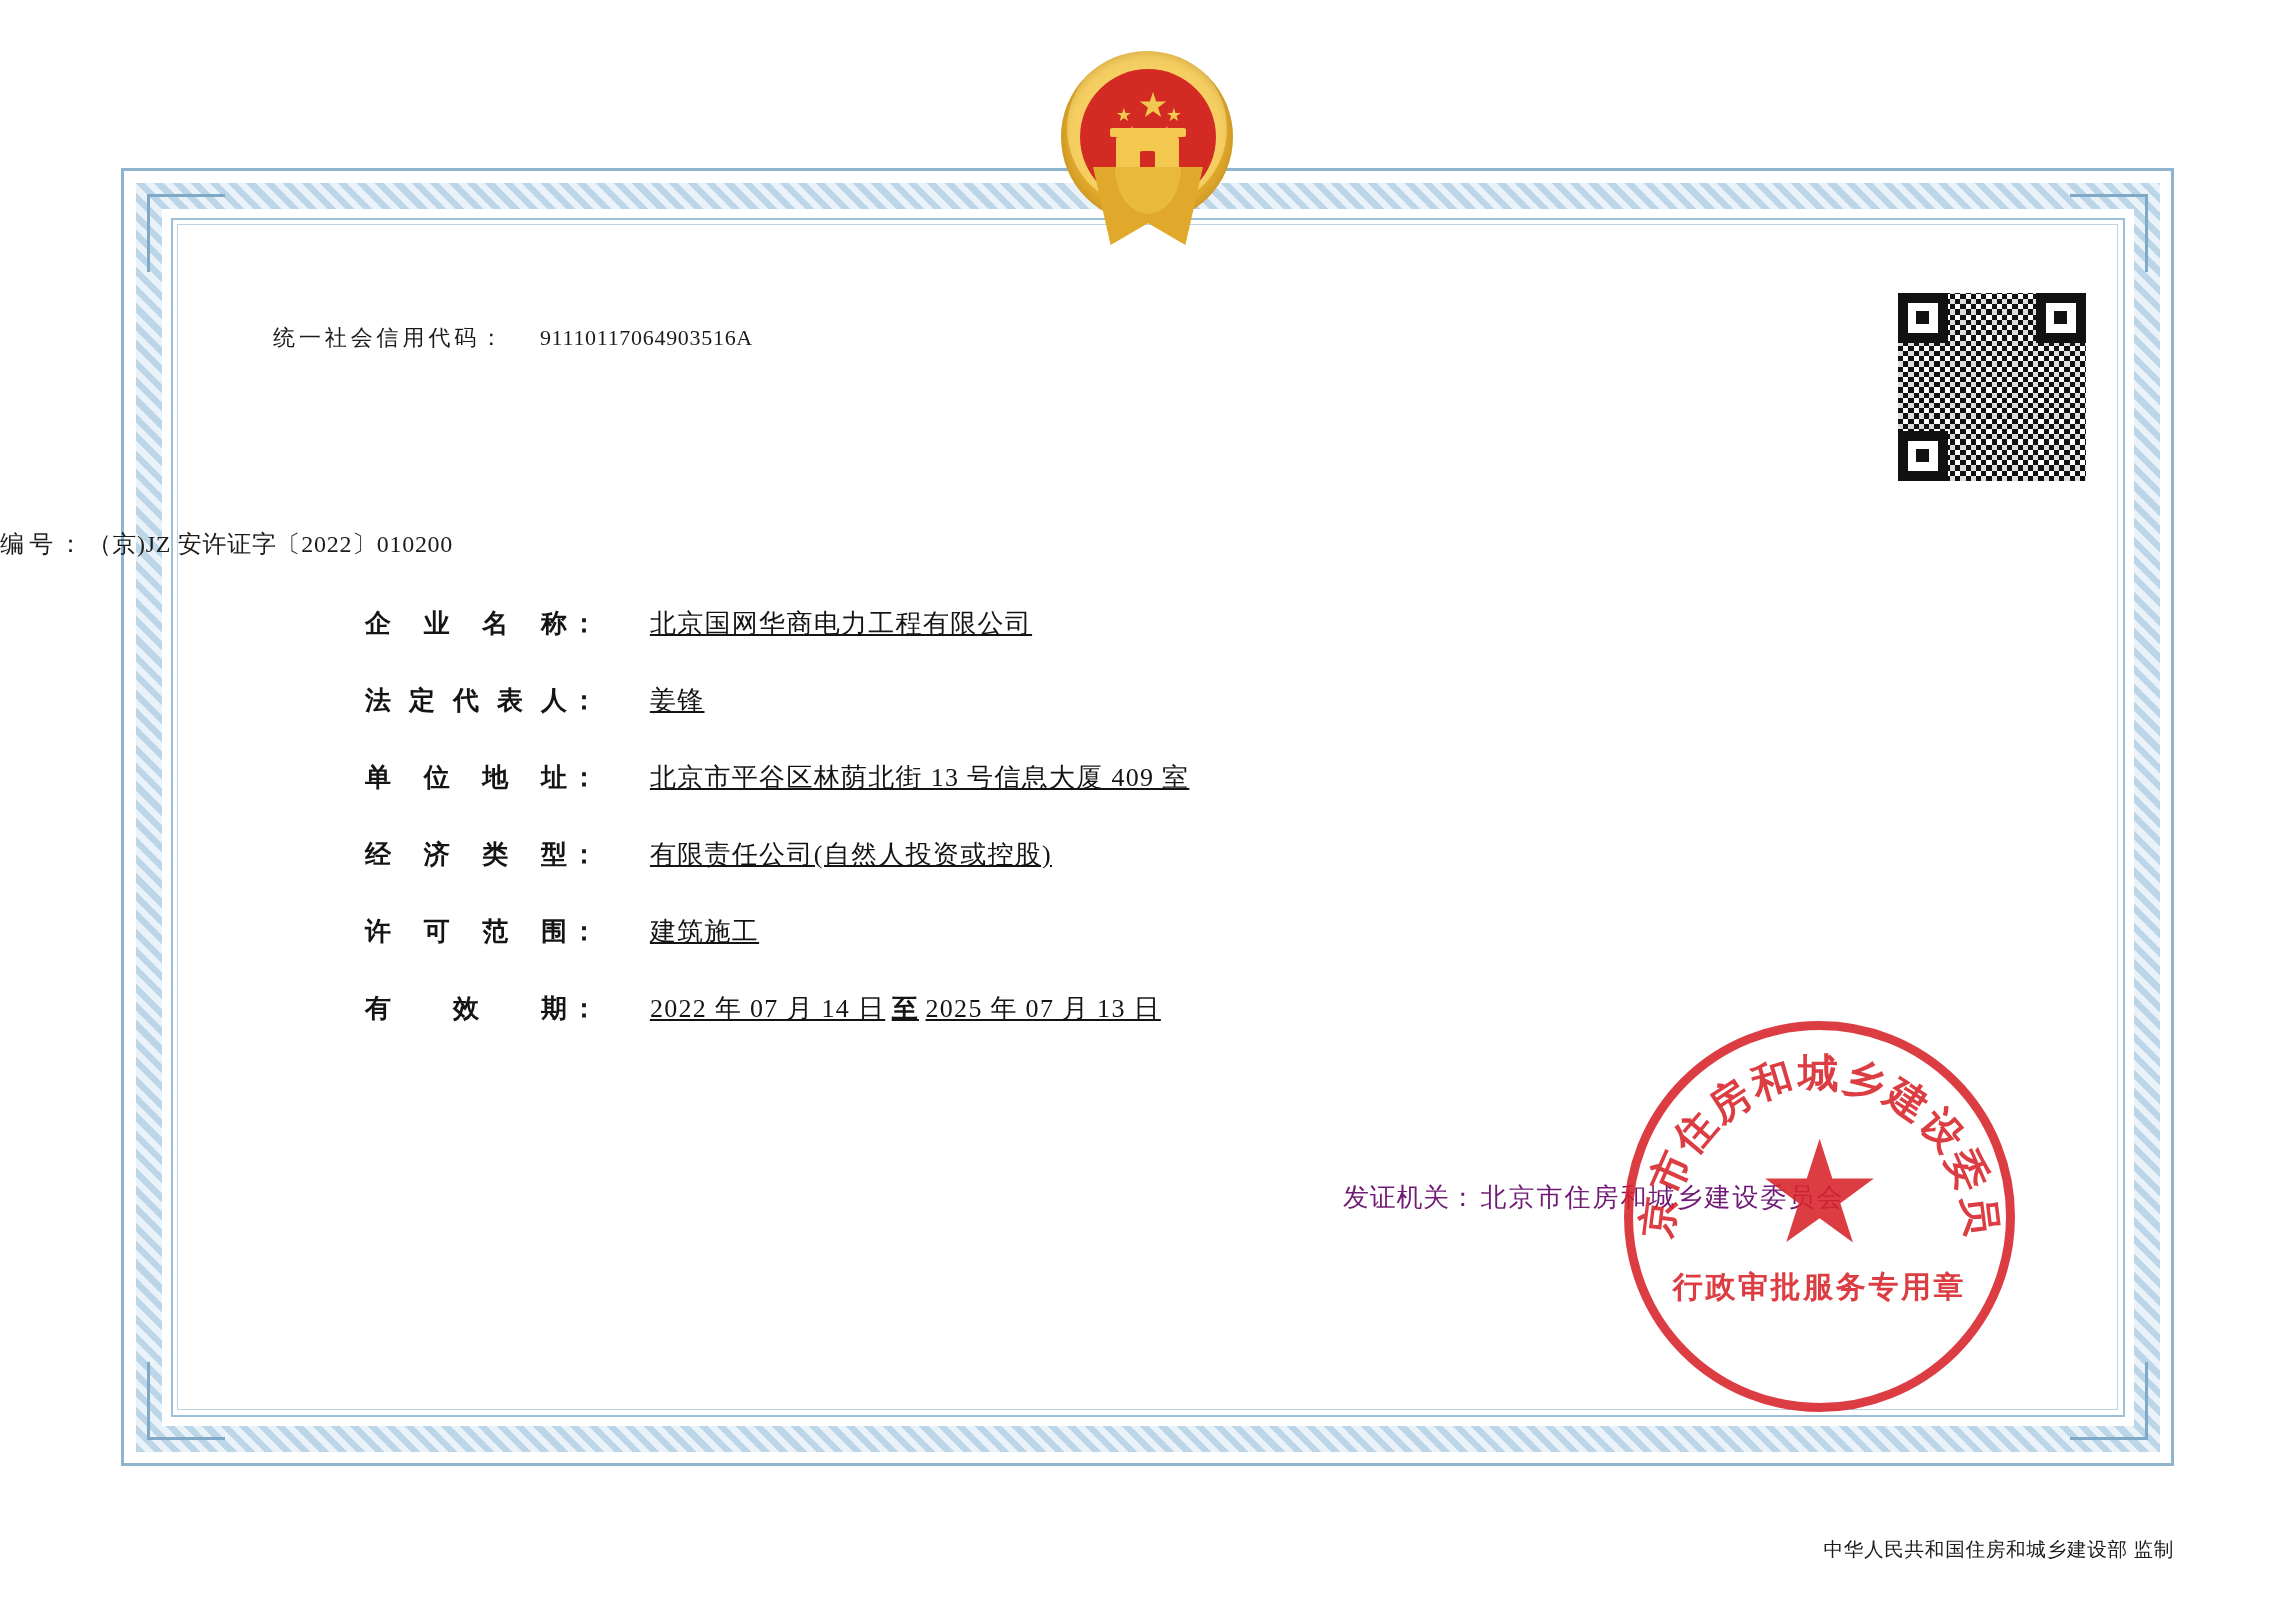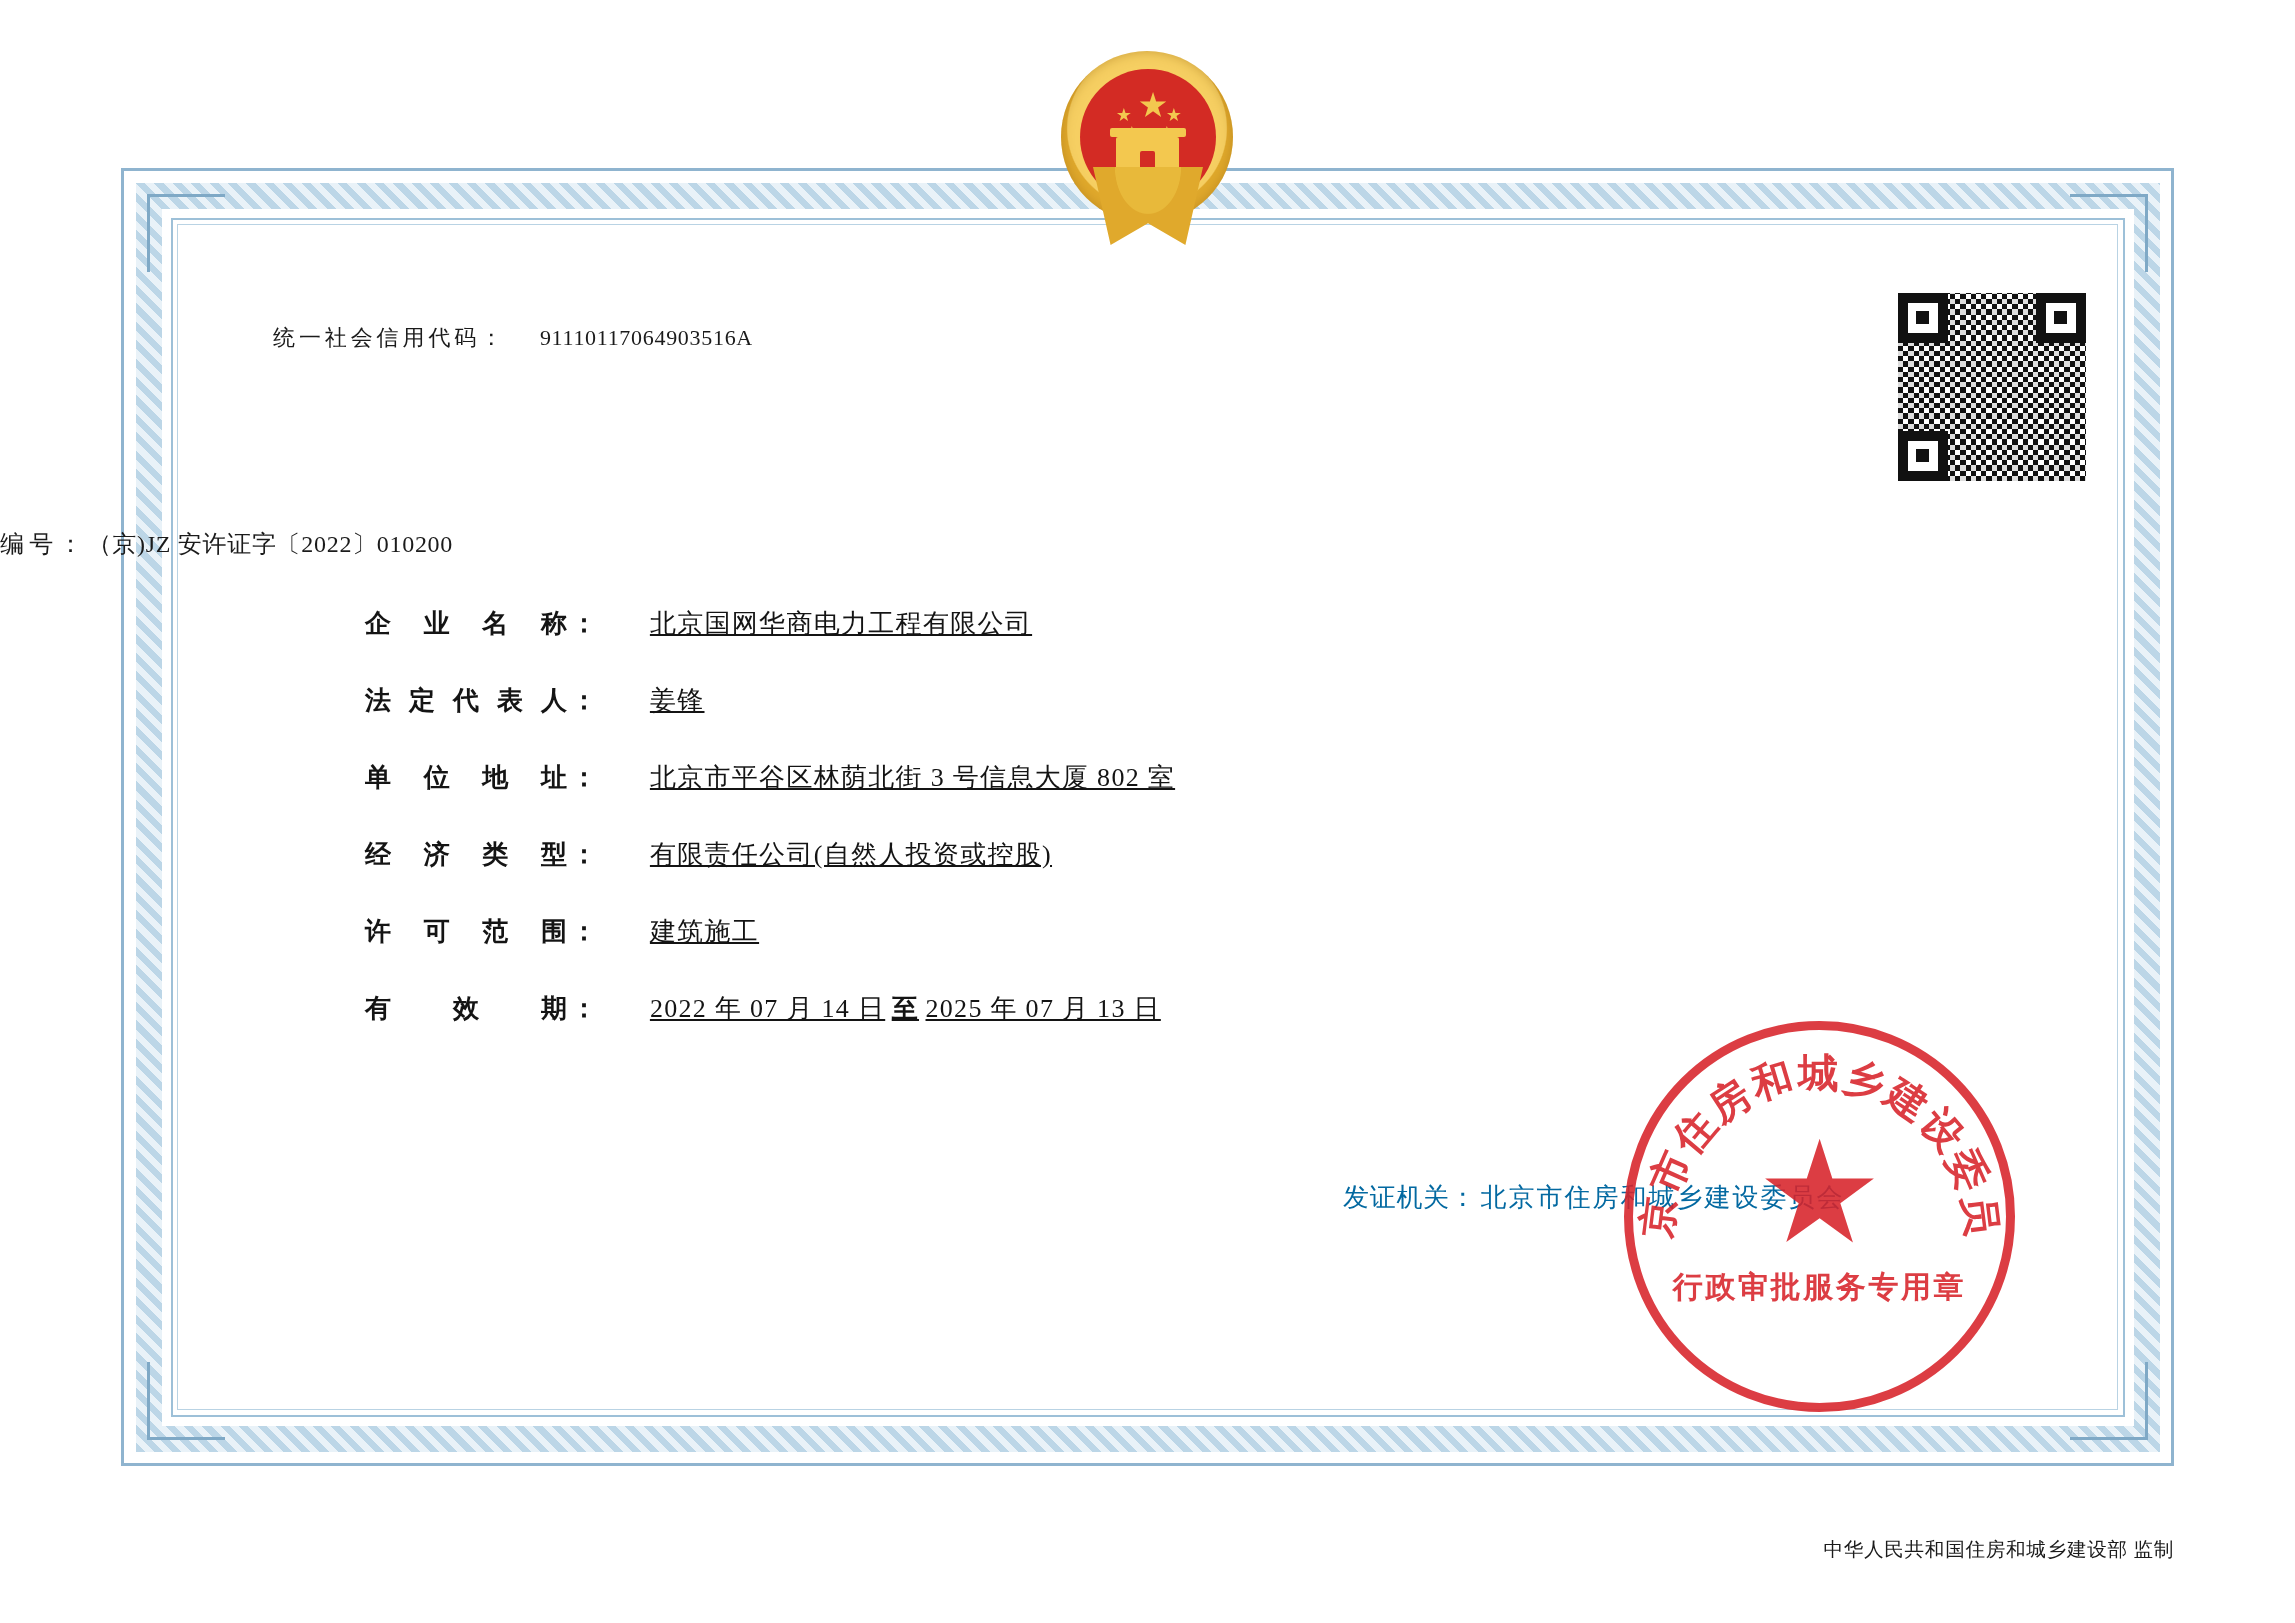--- a/index.html
+++ b/index.html
@@ -262,21 +262,21 @@
     margin: 0 6.5px;
   }
 
   
   .issuer-block {
     position: absolute;
     left: 1343px;
     top: 1180px;
     width: 730px;
     font-size: 26px;
-    color: #0369a1;
+    color: #701a75;
   }
   .issuer-row {
     display: flex;
     align-items: flex-start;
     margin-bottom: 29px;
   }
   .issuer-label {
     flex: 0 0 auto;
     letter-spacing: 0.7px;
     white-space: nowrap;
@@ -416,21 +416,21 @@
     </div>
 
     <div class="field-row">
       <span class="field-label">
         <span>单</span>
         <span>位</span>
         <span>地</span>
         <span>址</span>
       </span>
       <span class="field-colon">：</span>
-      <span class="field-value">北京市平谷区林荫北街 3 号信息大厦 802 室</span>
+      <span class="field-value">北京市平谷区林荫北街 13 号信息大厦 409 室</span>
     </div>
 
     <div class="field-row">
       <span class="field-label">
         <span>经</span>
         <span>济</span>
         <span>类</span>
         <span>型</span>
       </span>
       <span class="field-colon">：</span>

